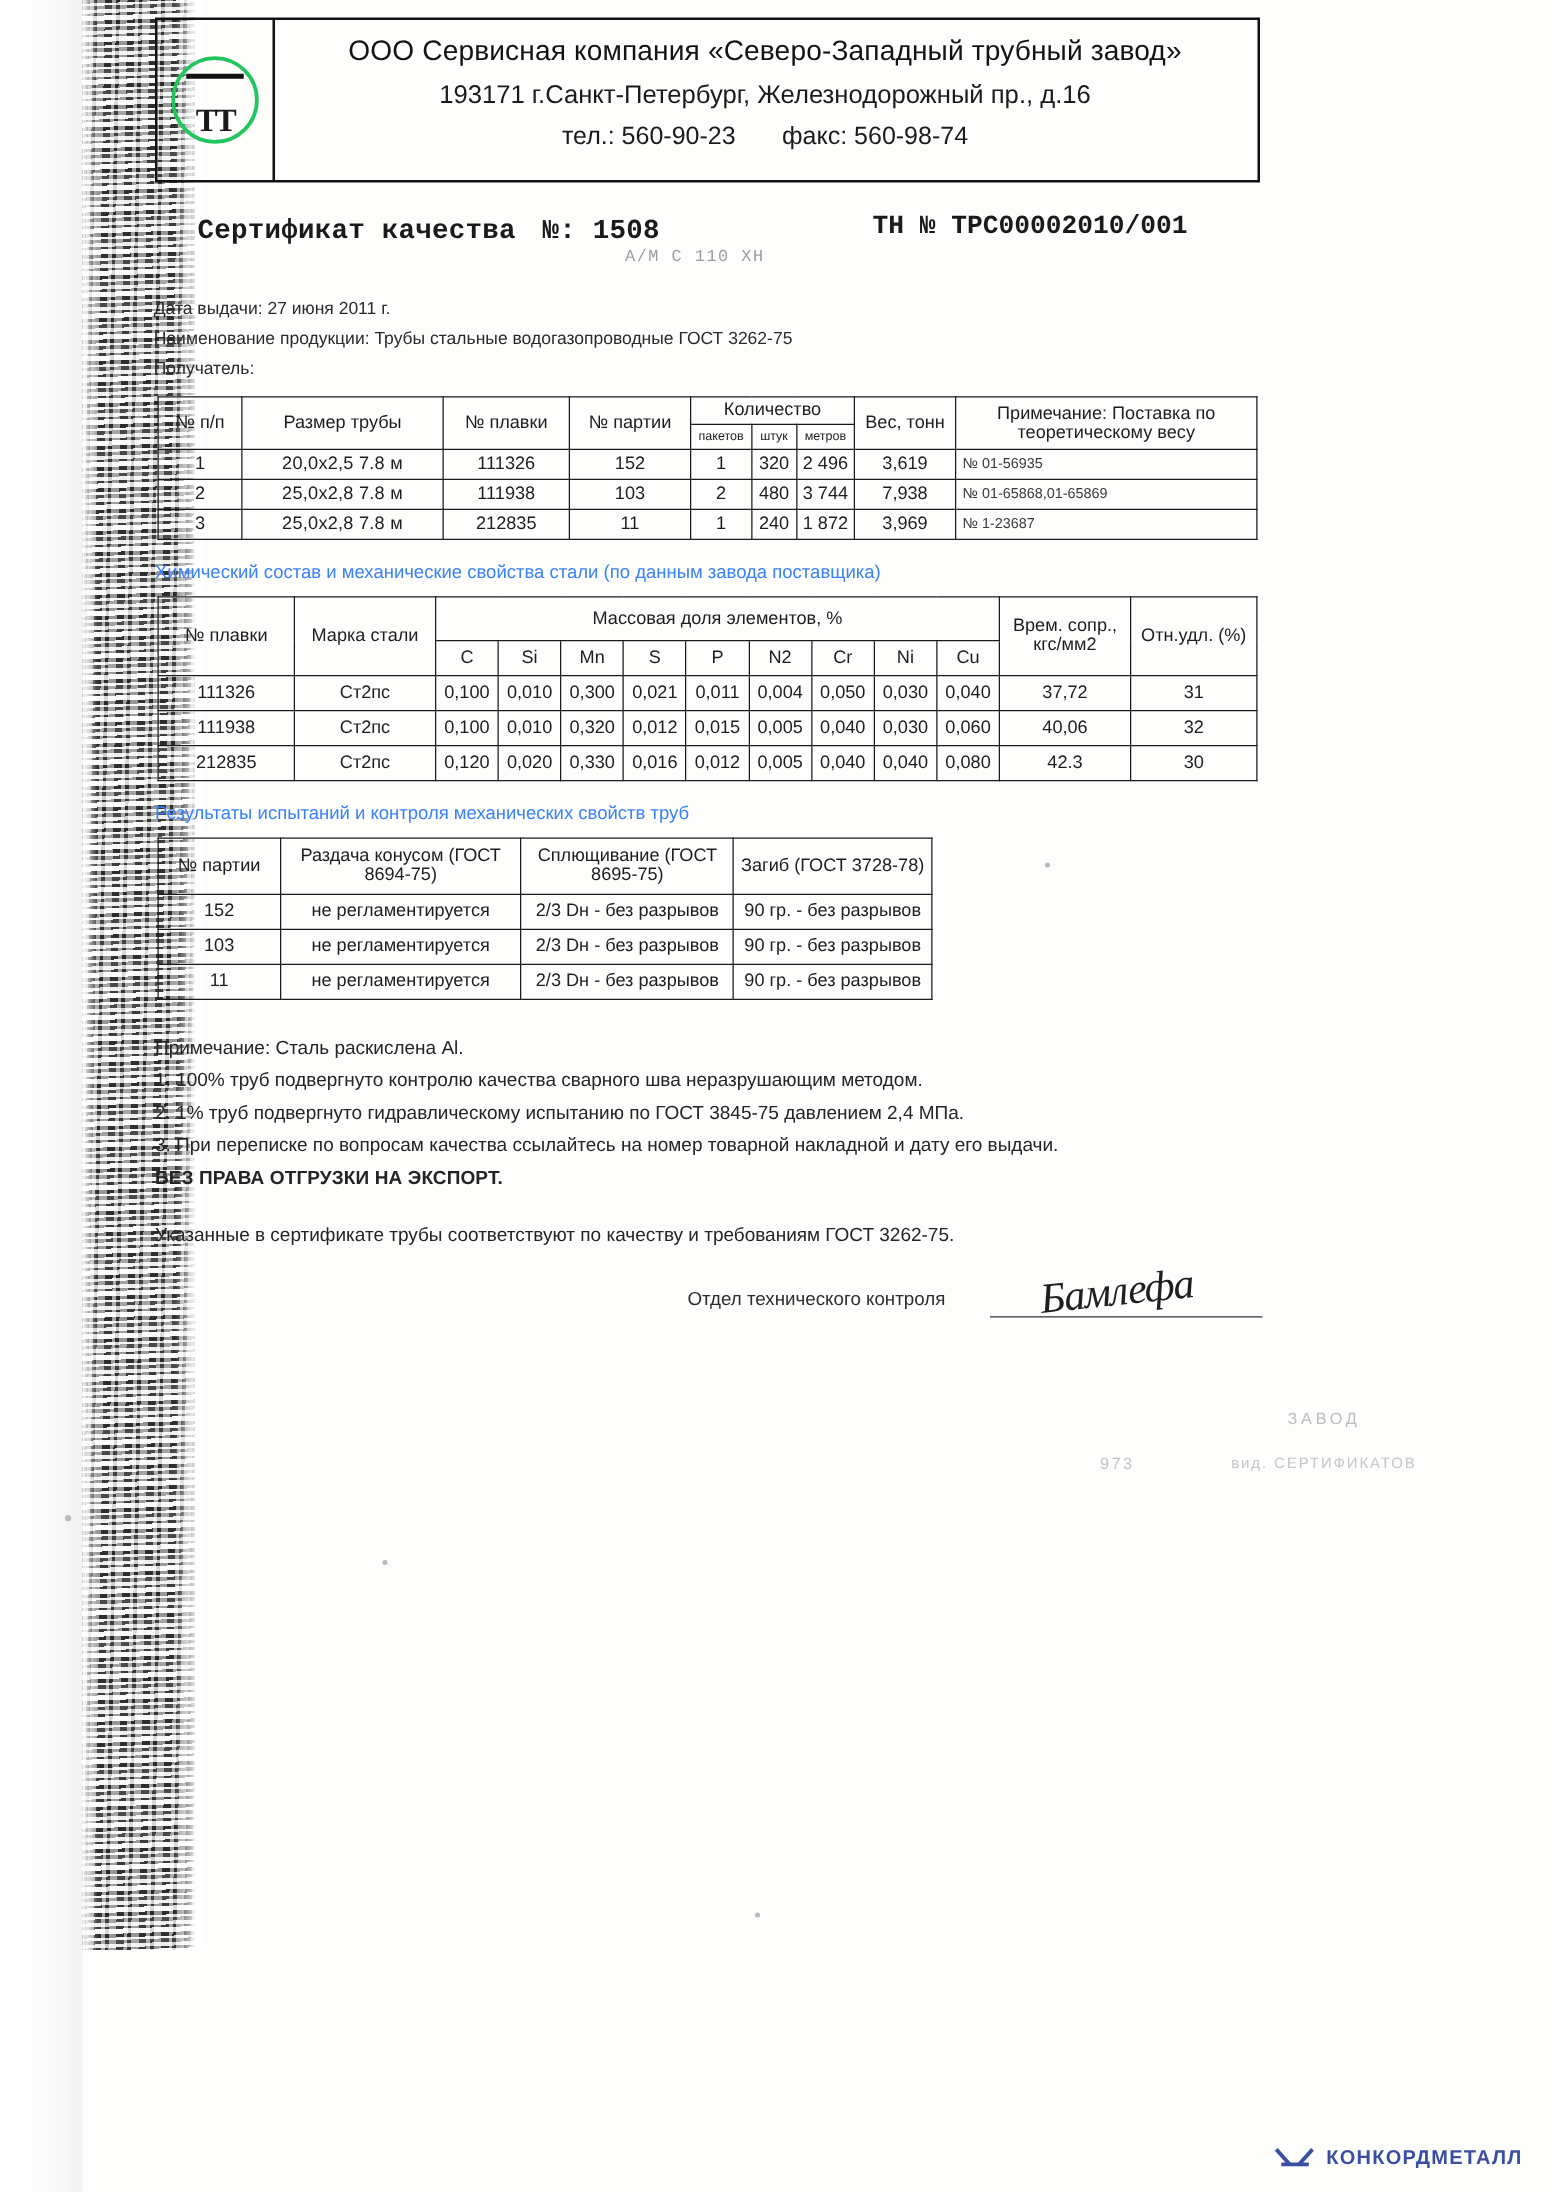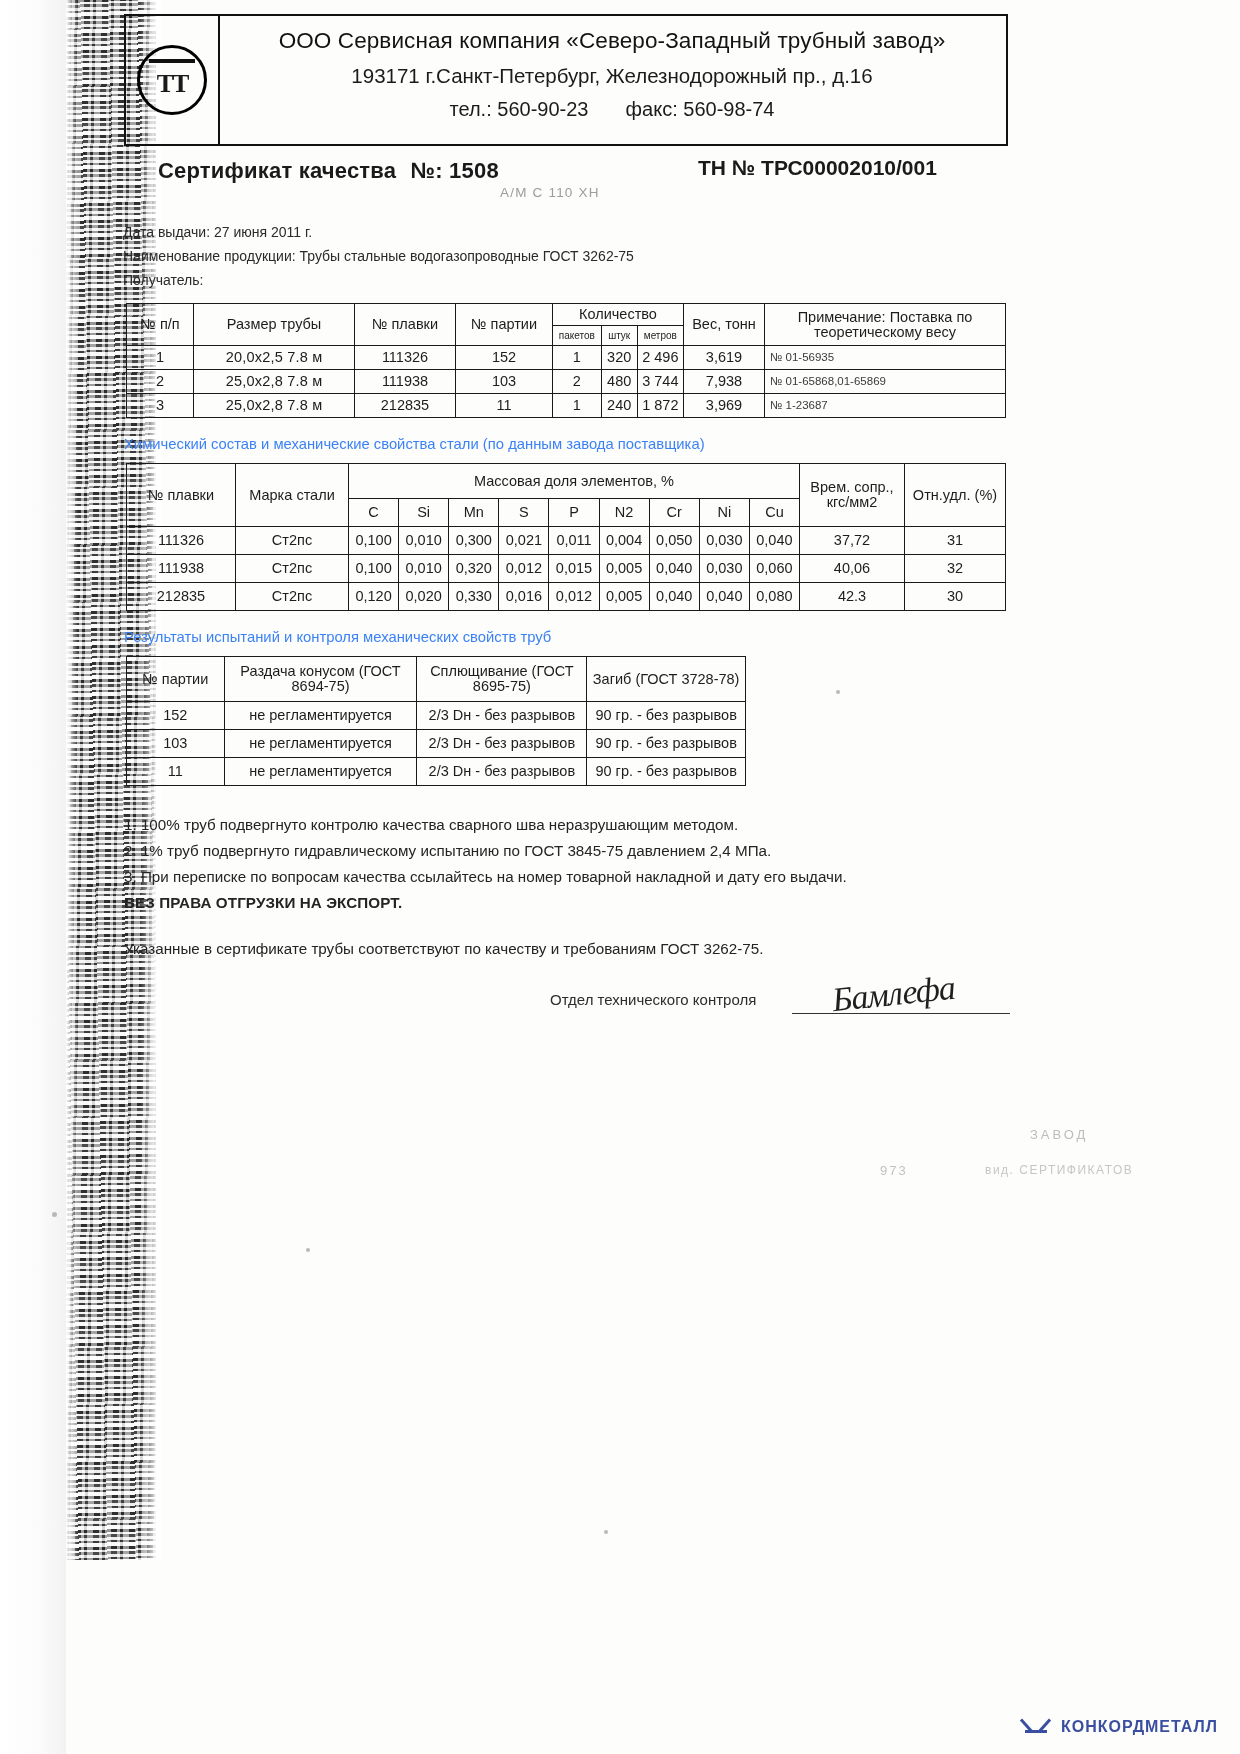--- a/index.html
+++ b/index.html
@@ -94,25 +94,25 @@
     position: absolute;
     left: 0; top: 0;
     width: 92px; height: 100%;
     border-right: 2px solid #111;
     display: flex;
     align-items: center;
     justify-content: center;
   }
   .logo-circle {
     width: 64px; height: 64px;
-    border: 3px solid #000000;
+    border: 3px solid #22c55e;
     border-radius: 50%;
     position: relative;
     display: flex;
-    align-items: center;
+    align-items: flex-end;
     justify-content: center;
     font-weight: bold;
     font-size: 30px;
     letter-spacing: -2px;
   }
   .logo-bar {
     position: absolute;
     top: 11px;
     left: 9px;
     width: 46px;
@@ -143,22 +143,23 @@
   .hdr-line3 {
     font-size: 20px;
     margin-top: 10px;
     color: #1b1b1b;
   }
   .hdr-line3 .gap { display:inline-block; width: 26px; }
 
   
   .title-row {
     position: relative;
-    margin-top: 12px;
+    margin-top: 26px;
     height: 30px;
+    font-family: Liberation Mono, monospace;
   }
   .cert-title {
     position: absolute;
     left: 38px; top: 0;
     font-size: 22px;
     font-weight: bold;
     letter-spacing: 0.2px;
   }
   .cert-title .num { margin-left: 8px; }
   .tn-title {
@@ -534,20 +535,21 @@
           <td>11</td>
           <td class="left-pad">не регламентируется</td>
           <td class="left-pad">2/3 Dн - без разрывов</td>
           <td class="left-pad">90 гр. - без разрывов</td>
         </tr>
       </tbody>
         </table>
     </div>
 
     <div class="notes">
+      <div>Примечание: Сталь раскислена Al.</div>
       <div>1. 100% труб подвергнуто контролю качества сварного шва неразрушающим методом.</div>
       <div>2. 1% труб подвергнуто гидравлическому испытанию по ГОСТ 3845-75 давлением 2,4 МПа.</div>
       <div>3. При переписке по вопросам качества ссылайтесь на номер товарной накладной и дату его выдачи.</div>
       <div class="bold">БЕЗ ПРАВА ОТГРУЗКИ НА ЭКСПОРТ.</div>
     </div>
 
     <div class="conform">Указанные в сертификате трубы соответствуют по качеству и требованиям ГОСТ 3262-75.</div>
 
     <div class="sign-row">
       <div class="sign-label">Отдел технического контроля</div>

